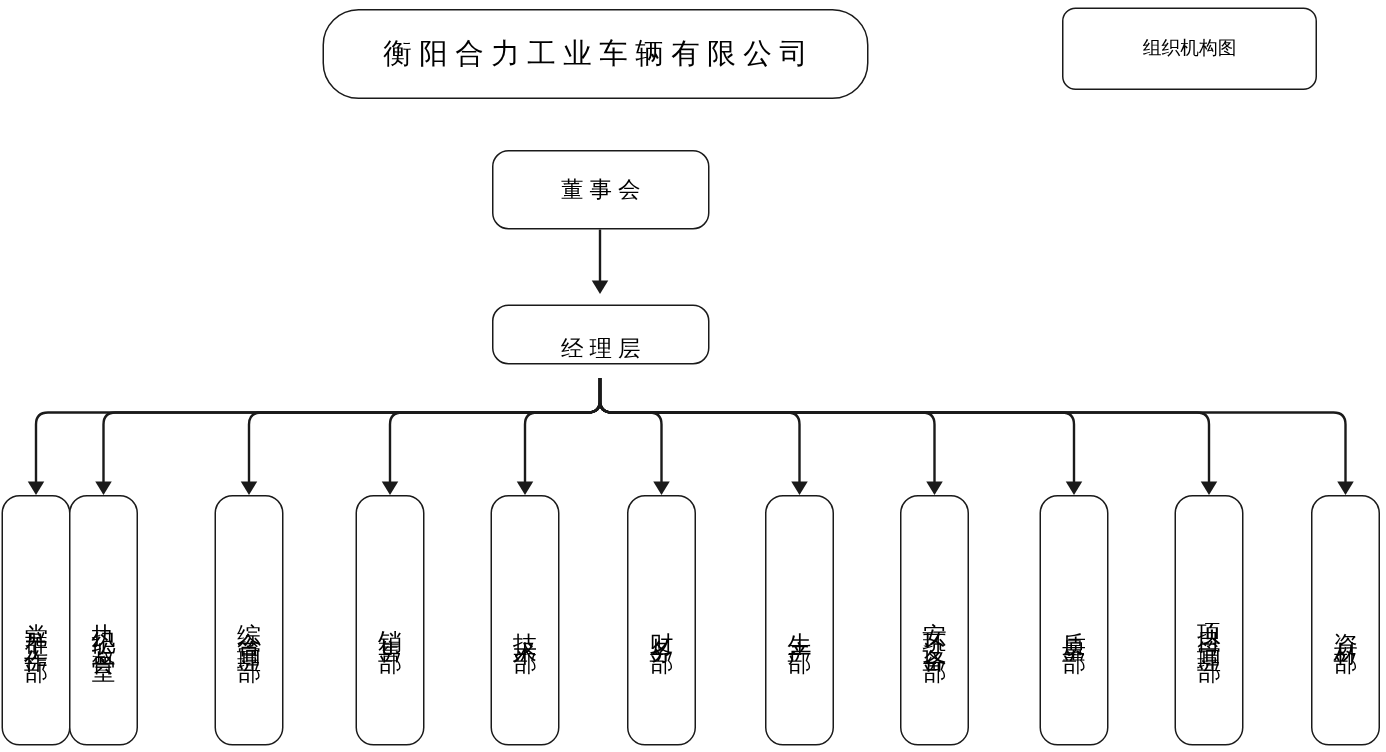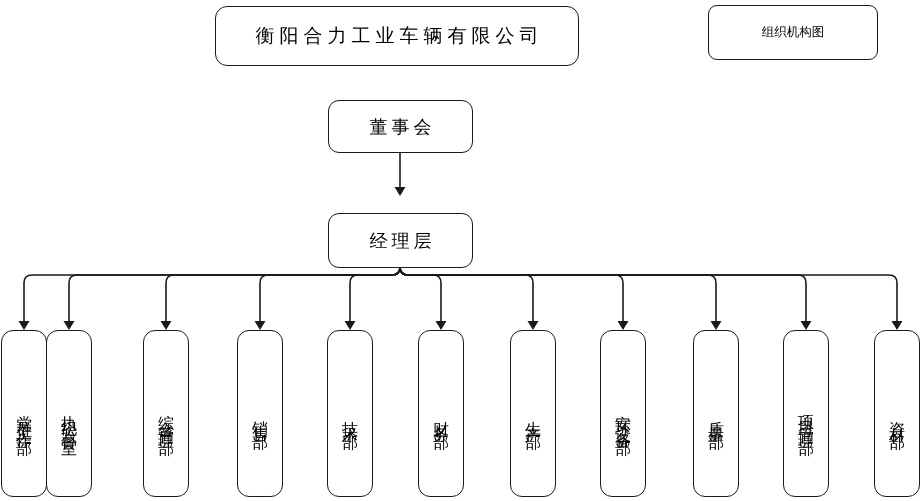--- a/index.html
+++ b/index.html
@@ -20,35 +20,35 @@
     background:#ffffff;
     border:1.5px solid #1a1a1a;
     border-radius:11px;
     box-sizing:border-box;
     display:flex;align-items:center;justify-content:center;
     text-align:center;
   }
   .title-box{
     left:215px;top:6px;width:364px;height:60px;
     font-size:19px;letter-spacing:5px;padding-left:5px;
-    border-radius:12px;
+    border-radius:24px;
   }
   .info-box{
     left:708px;top:5px;width:170px;height:55px;
     flex-direction:row;
     font-size:12.5px;line-height:1.5;
     border-radius:9px;
   }
   .node{
     left:328px;width:145px;
-    font-size:18px;letter-spacing:4px;padding-left:4px;
+    font-size:15px;letter-spacing:4px;padding-left:4px;
     border-radius:11px;
   }
   .board{top:100px;height:53px;}
-  .management{top:213px;height:55px;}
+  .management{top:203px;height:40px;align-items:flex-end;}
   .dept{
     top:330px;width:46px;height:167px;
     border-radius:12px;
   }
   .vtext{
     writing-mode:vertical-lr;
     text-orientation:upright;
     font-size:16px;
     letter-spacing:6px;
     padding-top:6px;

